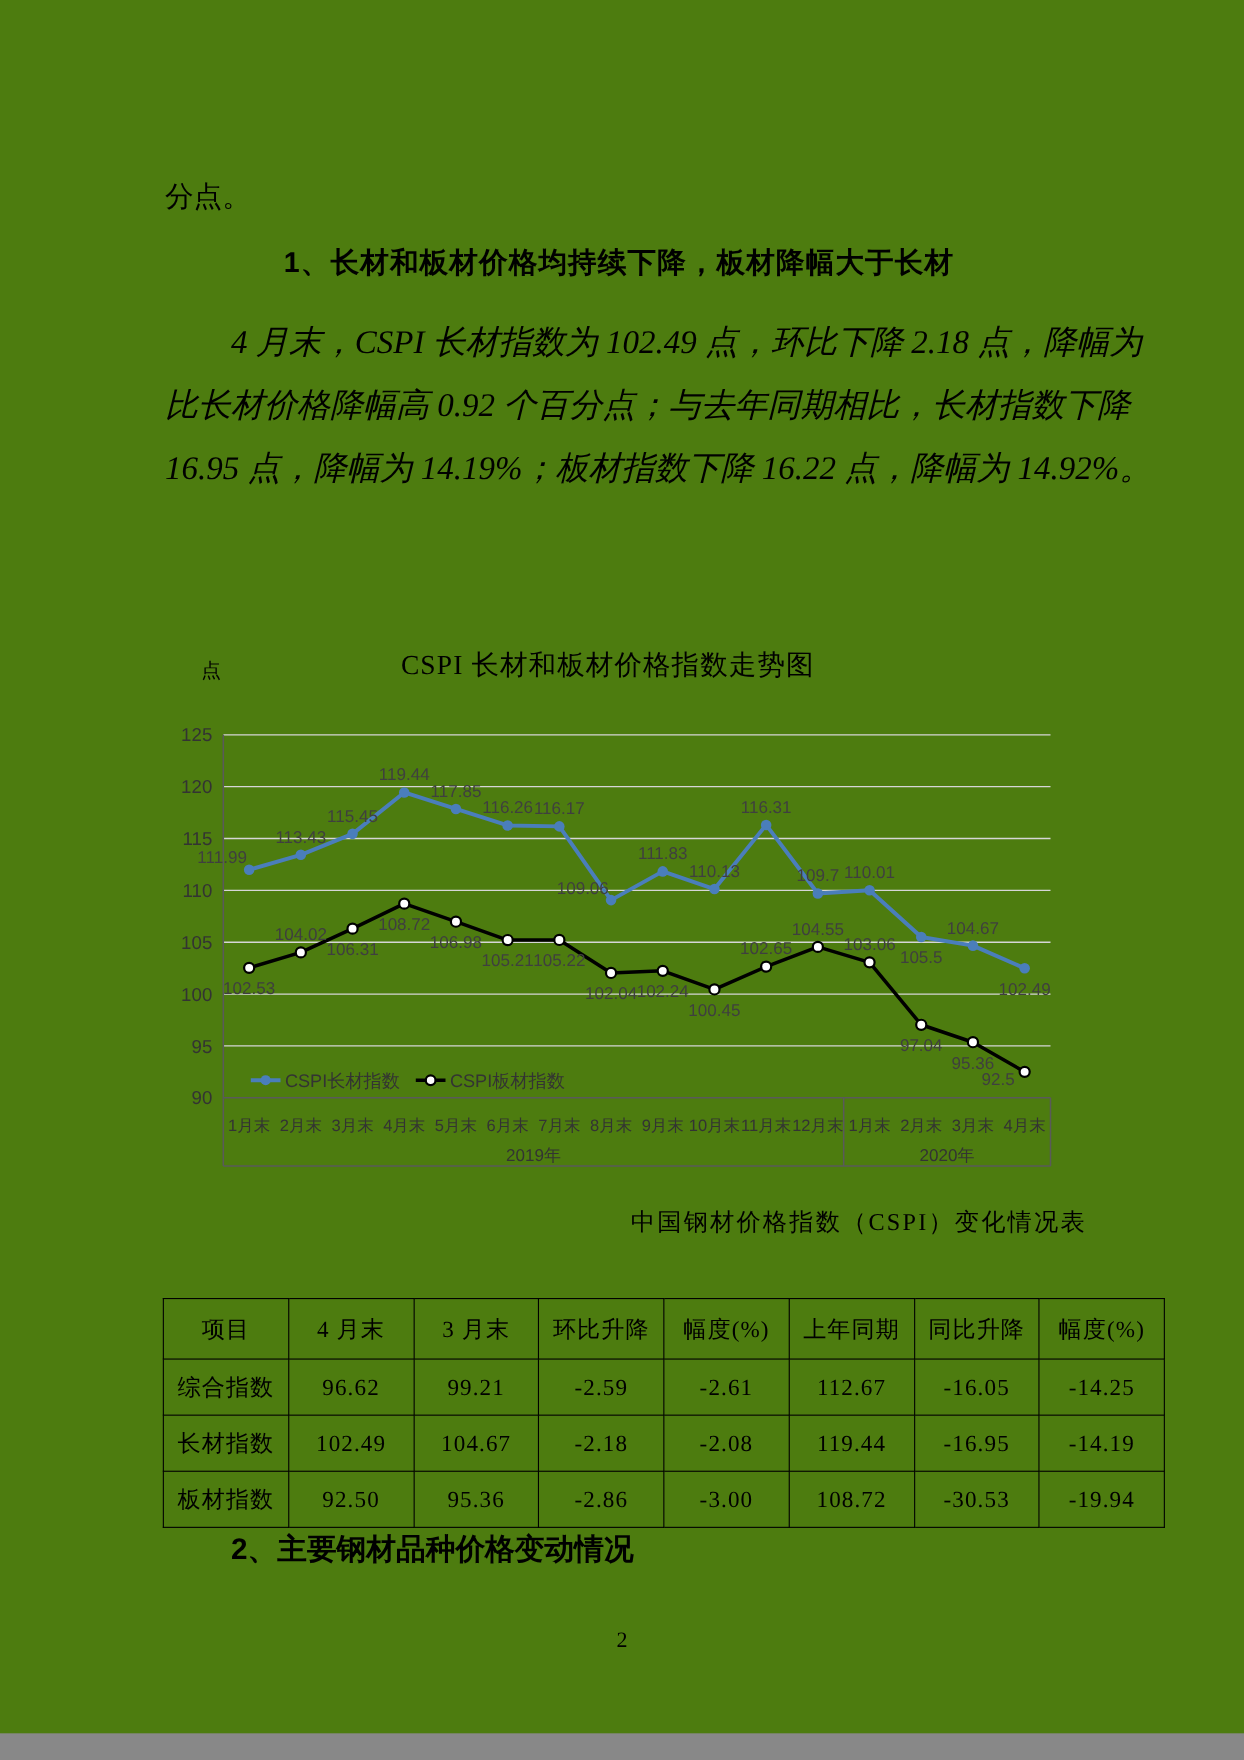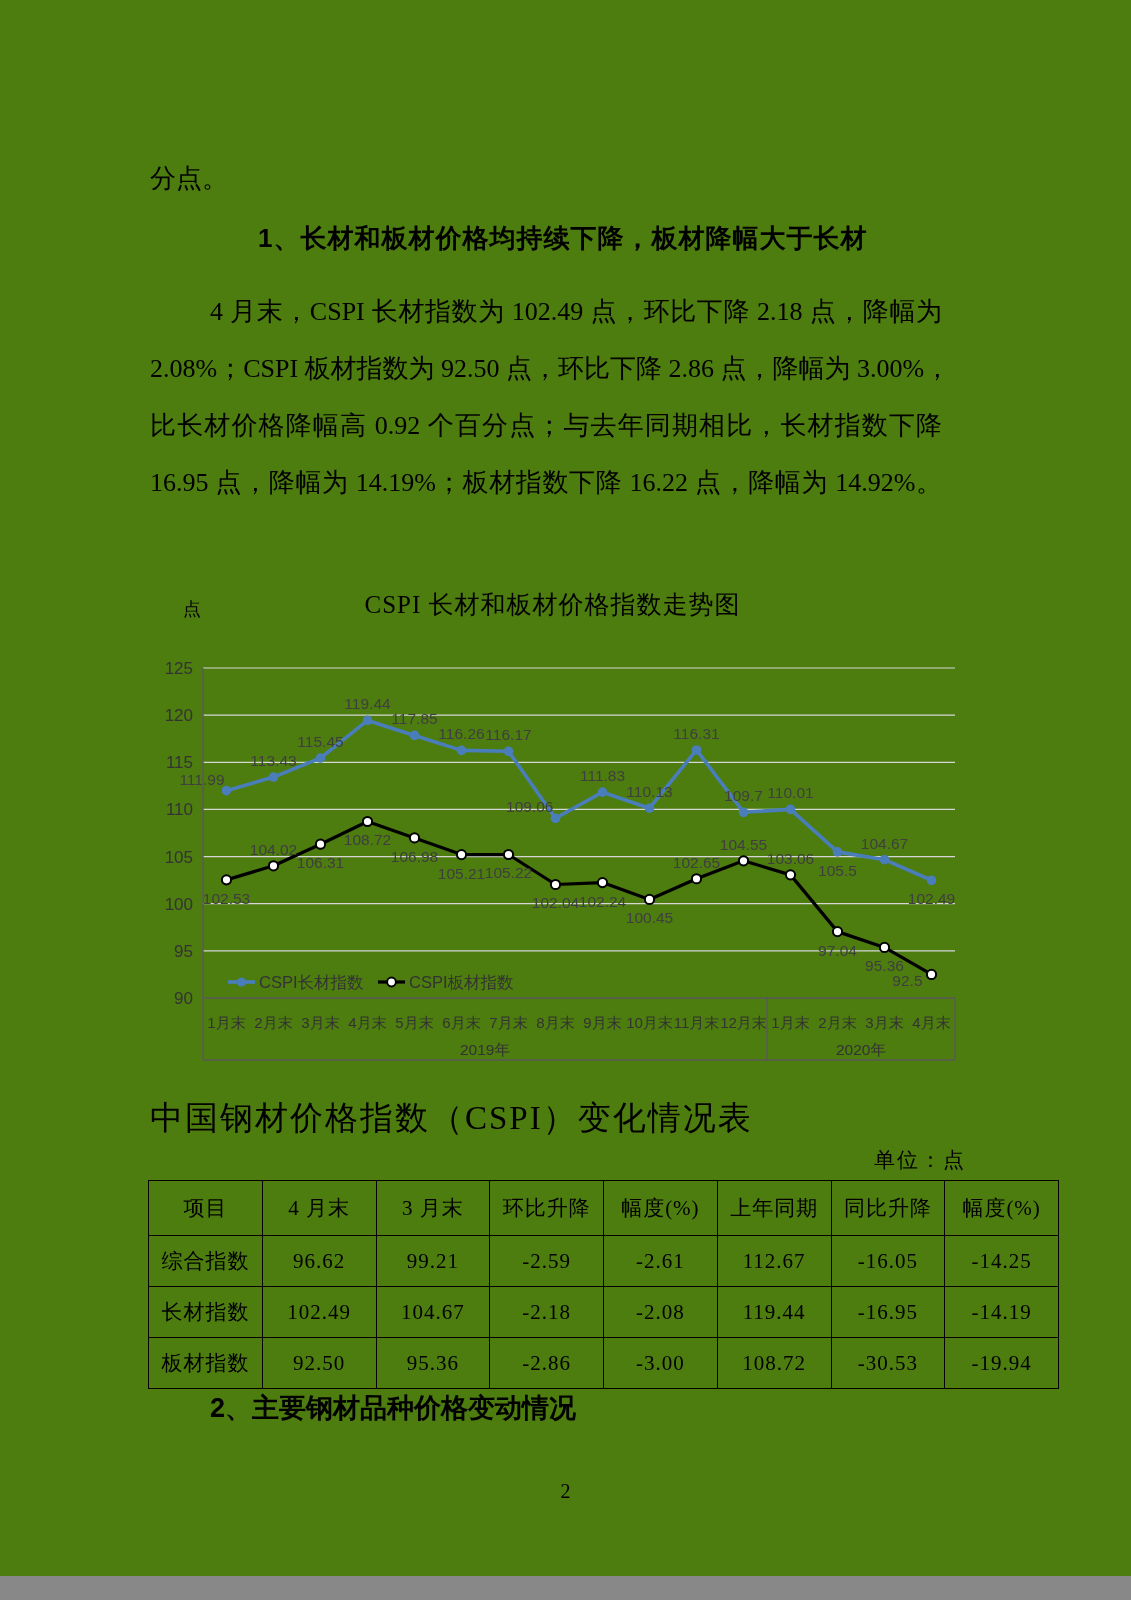--- a/index.html
+++ b/index.html
@@ -21,44 +21,45 @@
     left:210px;top:221px;width:800px;
     font-size:26px;font-weight:700;
     font-family:"Liberation Sans","DejaVu Sans",sans-serif;
     letter-spacing:1px;
     margin-left:48px;
   }
   .para{
     left:150px;top:283px;width:792px;
   }
   .jline{
-    font-size:26px;
+    font-size:30px;
     line-height:57px;
     height:57px;
     text-align:justify;
     text-align-last:justify;
     white-space:nowrap;
+    font-style:italic;
   }
   .jline.first{padding-left:60px;width:732px;}
   .jline.last{text-align:left;text-align-last:left;}
   .chart-unit{
     left:183px;top:597px;
     font-size:18px;
   }
   .chart-title{
     left:150px;top:588px;width:805px;
     text-align:center;
     font-size:25px;
     letter-spacing:1px;
   }
   .chart-box{left:150px;top:612px;width:840px;height:455px;}
   .table-title{
     left:150px;top:1096px;width:838px;
-    text-align:left;
-    font-size:33px;
+    text-align:right;
+    font-size:22px;
     letter-spacing:2px;
   }
   .unit-note{
     left:150px;top:1146px;width:816px;
     text-align:right;
     font-size:21px;
     letter-spacing:2px;
   }
   .cspi-table{
     left:148px;top:1180px;
@@ -96,21 +97,20 @@
 <body>
 
 <div class="page">
 
   <div class="abs lead-text">分点。</div>
 
   <div class="abs h1">1、长材和板材价格均持续下降，板材降幅大于长材</div>
 
   <div class="abs para">
     <div class="jline first">4 月末，CSPI 长材指数为 102.49 点，环比下降 2.18 点，降幅为</div>
-    <div class="jline">2.08%；CSPI 板材指数为 92.50 点，环比下降 2.86 点，降幅为 3.00%，</div>
     <div class="jline">比长材价格降幅高 0.92 个百分点；与去年同期相比，长材指数下降</div>
     <div class="jline">16.95 点，降幅为 14.19%；板材指数下降 16.22 点，降幅为 14.92%。</div>
   </div>
 
   <div class="abs chart-unit">点</div>
   <div class="abs chart-title">CSPI 长材和板材价格指数走势图</div>
 
   <div class="abs chart-box">
     <svg width="840" height="455" viewBox="0 0 840 455">
         <line x1="53" y1="56" x2="805" y2="56" stroke="#d6d6d6" stroke-width="1.2"></line>
@@ -220,21 +220,20 @@
         <line x1="78" y1="370" x2="105" y2="370" stroke="#4a7ebb" stroke-width="3.6"></line>
         <circle cx="91.5" cy="370" r="4.6" fill="#4a7ebb"></circle>
         <text x="109" y="376" font-size="16.5" fill="#333333">CSPI长材指数</text>
         <line x1="228" y1="370" x2="255" y2="370" stroke="#000000" stroke-width="3.2"></line>
         <circle cx="241.5" cy="370" r="4.4" fill="#ffffff" stroke="#000000" stroke-width="2"></circle>
         <text x="259" y="376" font-size="16.5" fill="#333333">CSPI板材指数</text>
       </svg>
   </div>
 
   <div class="abs table-title">中国钢材价格指数（CSPI）变化情况表</div>
-  <div class="abs unit-note">单位：点</div>
 
   <div class="abs cspi-table">
     <table>
       <thead>
           <tr>
             <th>项目</th>
             <th>4 月末</th>
             <th>3 月末</th>
             <th>环比升降</th>
             <th>幅度(%)</th>

